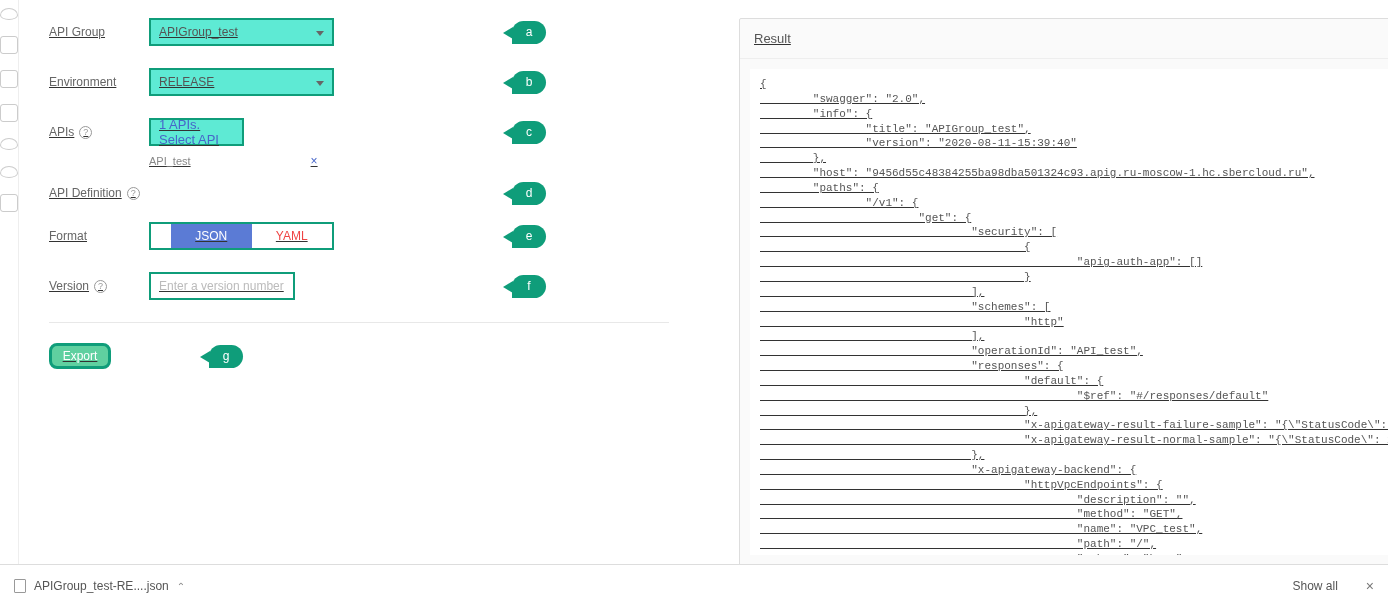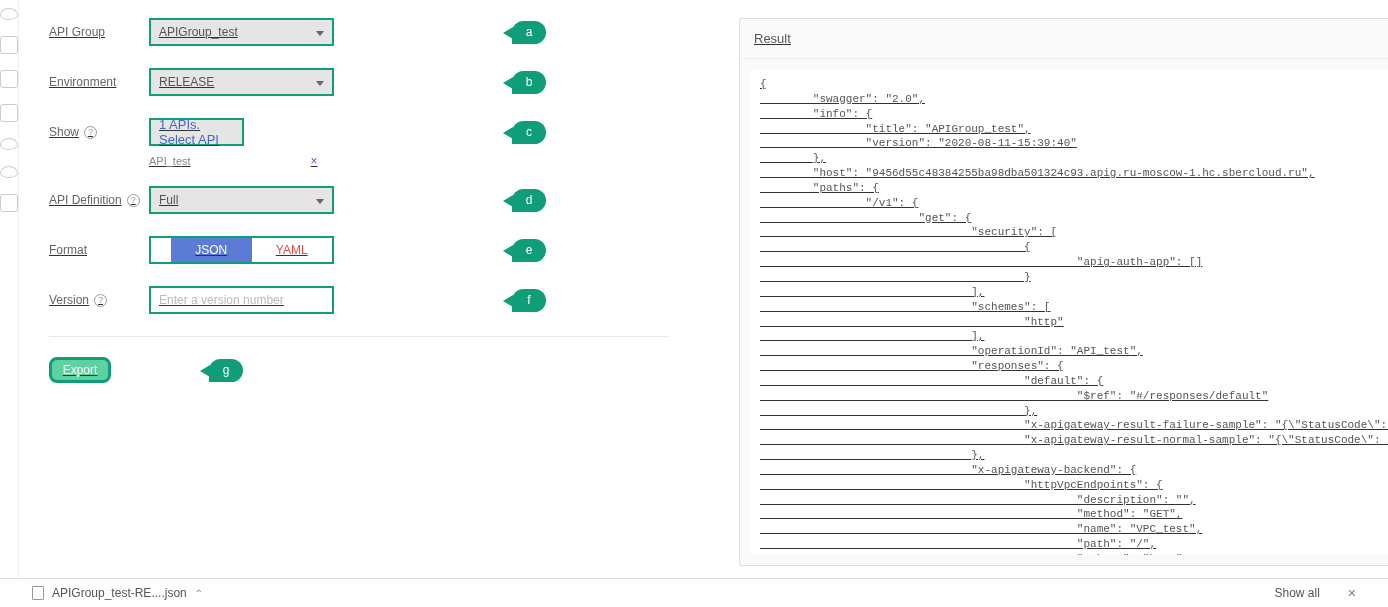--- a/index.html
+++ b/index.html
@@ -12,36 +12,36 @@
   .form-col { width: 660px; }
   .result-col { flex: 1; border: 1px solid #ddd; border-radius: 2px; background: #fafafa; display: flex; flex-direction: column; margin-left: 10px; }
   .result-header { padding: 12px 14px; font-size: 13px; color: #555; border-bottom: 1px solid #eee; }
   .result-body { flex: 1; background: #fff; margin: 10px; padding: 8px 8px 8px 10px; overflow-y: scroll; position: relative; }
   .result-body pre { font-family: "Courier New", monospace; font-size: 11px; line-height: 1.35; color: #555; white-space: pre; }
   .result-body::-webkit-scrollbar { width: 10px; }
   .result-body::-webkit-scrollbar-thumb { background: #c9c9c9; border-radius: 5px; }
   .form-row { display: flex; align-items: center; margin-bottom: 22px; position: relative; }
   .form-label { width: 100px; color: #666; font-size: 12px; display: flex; align-items: center; gap: 5px; }
   .help { width: 13px; height: 13px; border: 1px solid #999; border-radius: 50%; display: inline-flex; align-items: center; justify-content: center; font-size: 9px; color: #999; cursor: pointer; }
-  .form-control { width: 185px; height: 28px; border: 2px solid #0f9d7a; position: relative; display: flex; align-items: center; padding: 0 8px; font-size: 12px; color: #555; background: #e5e5e5; }
+  .form-control { width: 185px; height: 28px; border: 2px solid #0f9d7a; position: relative; display: flex; align-items: center; padding: 0 8px; font-size: 12px; color: #555; background: #5eead4; }
   .form-control.select::after { content: ""; position: absolute; right: 8px; top: 11px; border-left: 4px solid transparent; border-right: 4px solid transparent; border-top: 5px solid #666; }
   .form-control.link { color: #4766c9; font-size: 13px; width: 95px; cursor: pointer; }
   .api-chip { margin-left: 100px; margin-top: -14px; margin-bottom: 18px; color: #888; font-size: 11px; display:flex; align-items:center; gap: 120px;}
   .api-chip .x { color: #4766c9; cursor: pointer; font-size: 12px; }
   .toggle-group { display: flex; width: 185px; height: 28px; border: 2px solid #0f9d7a; padding-left: 20px; }
   .toggle-btn { flex: 1; display:flex; align-items:center; justify-content:center; font-size: 12px; cursor:pointer; }
   .toggle-btn.active { background: #5b7bd5; color: #fff; }
   .toggle-btn.inactive { color: #ef4444; }
-  .version-input { width: 185px; height: 28px; border: 2px solid #0f9d7a; padding: 0 8px; font-size: 12px; color: #555; }
+  .version-input { width: 146px; height: 28px; border: 2px solid #0f9d7a; padding: 0 8px; font-size: 12px; color: #555; }
   .version-input::placeholder { color: #bbb; }
   .divider { border-top: 1px solid #e8e8e8; margin: 10px 0 20px 0; width: 620px;}
   .export-btn { display:inline-flex; align-items:center; justify-content:center; width: 62px; height: 26px; background: #5fd0a0; color: #fff; font-size: 12px; border: 3px solid #0f9d7a; cursor:pointer; border-radius:8px;}
   .badge { position: absolute; left: 463px; width: 34px; height: 23px; background: #0f9d7a; color: #fff; border-radius: 12px 12px 12px 0; display:flex; align-items:center; justify-content:center; font-size: 12px;}
   .badge::before { content:""; position:absolute; left:-9px; top:6px; border-top:6px solid transparent; border-bottom:6px solid transparent; border-right:10px solid #0f9d7a;}
-  .download-bar { position: fixed; bottom: 0; left:0; right:0; height: 29px; border-top: 1px solid #ddd; background:#fff; display:flex; align-items:center; padding: 0 32px; font-size: 12px; color:#555; justify-content: space-between;}
+  .download-bar { position: fixed; bottom: 0; left:0; right:0; height: 43px; border-top: 1px solid #ddd; background:#fff; display:flex; align-items:center; padding: 0 14px; font-size: 12px; color:#555; justify-content: space-between;}
   .download-item { display:flex; align-items:center; gap:8px; }
   .file-icon { width:12px; height:14px; border:1px solid #999; border-radius:1px; }
   .show-all { display:flex; align-items:center; gap:28px; color:#555; cursor:pointer;}
   .close-x { font-size: 14px; cursor:pointer; color:#777;}
 </style>
 </head>
 <body>
 
 <div class="app">
   <div class="sidebar">
@@ -68,41 +68,38 @@
       <div class="form-row">
         <div class="form-label">Environment</div>
         <div class="form-control select">
           <span>RELEASE</span>
         </div>
         <div class="badge">b</div>
       </div>
 
       <div class="form-row">
         <div class="form-label">
-          <span>Show</span>
+          <span>APIs</span>
           <span class="help">?</span>
         </div>
         <div class="form-control link">
           <span>1 APIs. Select API</span>
         </div>
         <div class="badge">c</div>
       </div>
 
       <div class="api-chip">
         <span>API_test</span>
         <span class="x">×</span>
       </div>
 
       <div class="form-row">
         <div class="form-label">
           <span>API Definition</span>
           <span class="help">?</span>
-        </div>
-        <div class="form-control select">
-          <span>Full</span>
         </div>
         <div class="badge">d</div>
       </div>
 
       <div class="form-row">
         <div class="form-label">Format</div>
         <div class="toggle-group">
           <div class="toggle-btn active">JSON</div>
           <div class="toggle-btn inactive">YAML</div>
         </div>

